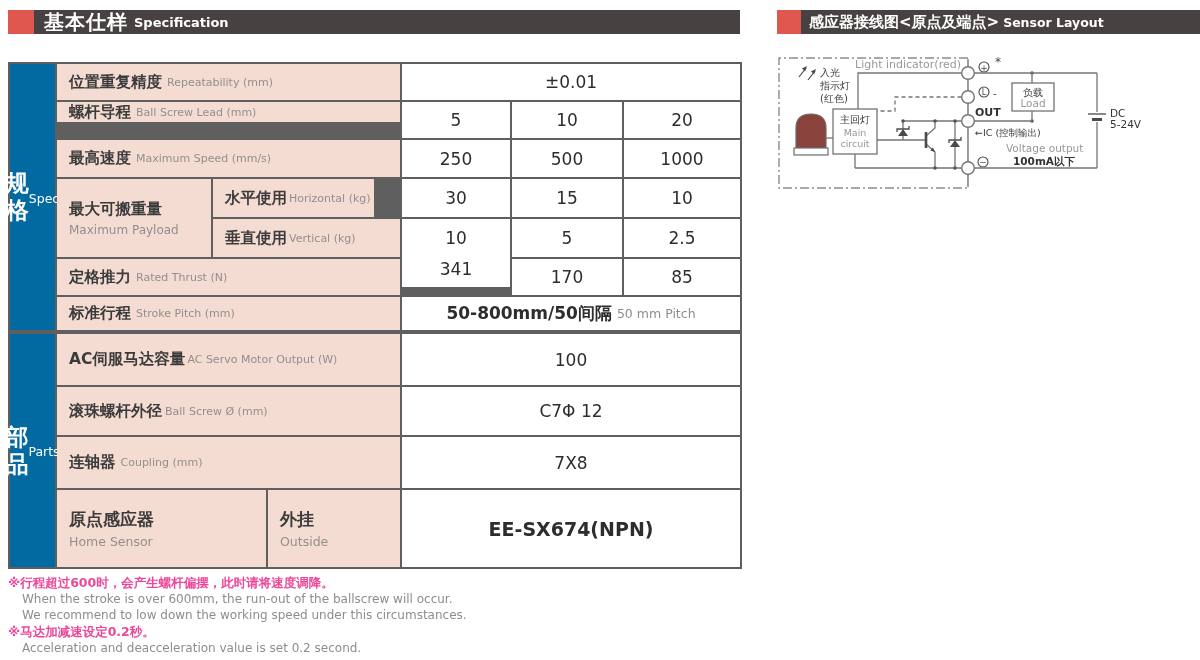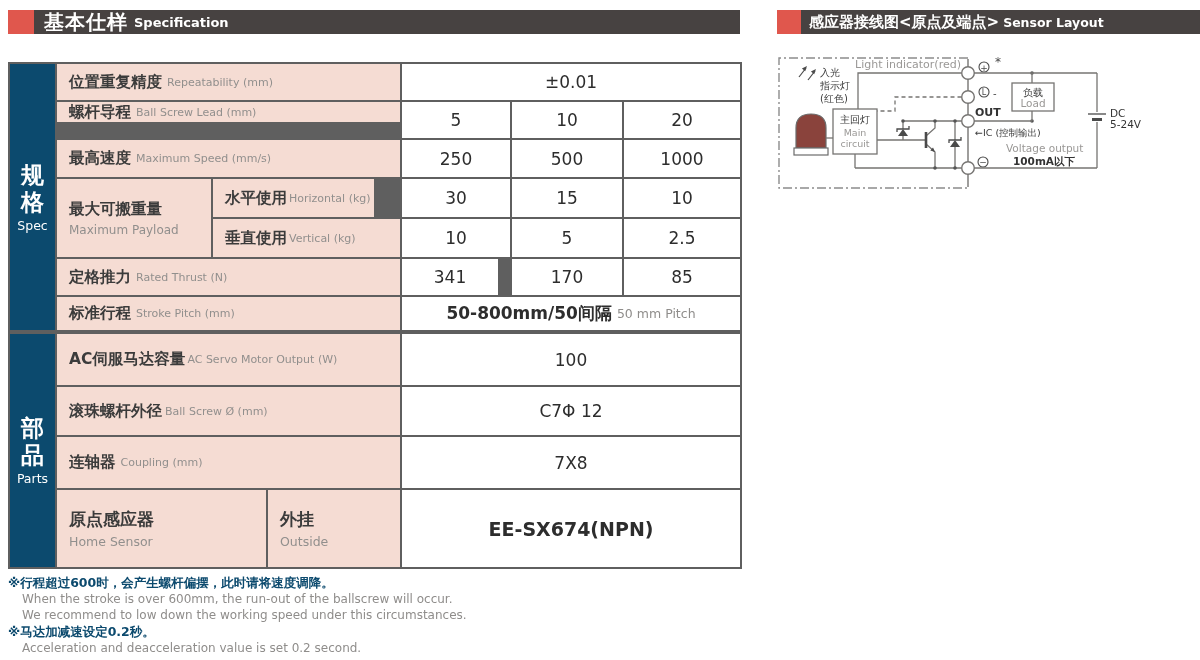--- a/index.html
+++ b/index.html
@@ -16,27 +16,27 @@
   #spec-table{position:absolute;left:8px;top:62px;width:734px;height:507px;background:#5f5f5f;}
   .cell{position:absolute;box-sizing:border-box;}
   .lab{background:#f5dcd3;display:flex;align-items:center;padding-left:12px;}
   .lab .zh{font-size:15.5px;font-weight:600;color:#3b3b3b;white-space:nowrap;}
   .lab .en{font-size:11px;color:#918f8d;margin-left:5px;white-space:nowrap;}
   .lab2{background:#f5dcd3;display:flex;flex-direction:column;justify-content:center;padding-left:12px;}
   .lab2 .zh{font-size:15.5px;font-weight:600;color:#3b3b3b;white-space:nowrap;}
   .lab2 .en{font-size:12px;color:#918f8d;margin-top:3px;white-space:nowrap;}
   .val{background:#ffffff;display:flex;align-items:center;justify-content:center;font-size:17px;color:#2d2d2d;}
   .val .suffix{font-size:12.5px;color:#8f8d8b;margin-left:5px;font-weight:normal;}
-  .side{background:#0c4a6e;display:flex;flex-direction:column;align-items:center;justify-content:center;color:#fff;}
+  .side{background:#0369a1;display:flex;flex-direction:row;align-items:center;justify-content:center;color:#fff;}
   .side .vchars{width:25px;word-break:break-all;font-size:23px;line-height:27px;font-weight:bold;text-align:center;}
   .side .sen{font-size:12.5px;margin-top:2px;}
 
   
   .fn{position:absolute;white-space:nowrap;}
-  .fn-red{color:#0c4a6e;font-weight:bold;font-size:12.5px;}
+  .fn-red{color:#ec4899;font-weight:bold;font-size:12.5px;}
   .fn-gray{color:#8f8d8b;font-size:12px;}
 
   
   #diagram{position:absolute;left:775px;top:48px;width:425px;height:150px;}
   svg text{font-family:"DejaVu Sans","Liberation Sans",sans-serif;}
 </style>
 </head>
 <body>
 
 <div id="stage">
@@ -102,21 +102,21 @@
     <div class="cell val" style="left:504px;top:117px;width:110px;height:38px;">15</div>
     <div class="cell val" style="left:616px;top:117px;width:116px;height:38px;">10</div>
     <div class="cell val" style="left:394px;top:157px;width:108px;height:38px;">10</div>
     <div class="cell val" style="left:504px;top:157px;width:110px;height:38px;">5</div>
     <div class="cell val" style="left:616px;top:157px;width:116px;height:38px;">2.5</div>
 
     <div class="cell lab" style="left:49px;top:197px;width:343px;height:36px;">
       <span class="zh">定格推力</span>
       <span class="en">Rated Thrust (N)</span>
     </div>
-    <div class="cell val" style="left:394px;top:197px;width:96px;height:36px;">341</div>
+    <div class="cell val" style="left:394px;top:189px;width:108px;height:36px;">341</div>
     <div class="cell val" style="left:504px;top:197px;width:110px;height:36px;">170</div>
     <div class="cell val" style="left:616px;top:197px;width:116px;height:36px;">85</div>
 
     <div class="cell lab" style="left:49px;top:235px;width:343px;height:33px;">
       <span class="zh">标准行程</span>
       <span class="en">Stroke Pitch (mm)</span>
     </div>
     <div class="cell val" style="left:394px;top:235px;width:338px;height:33px;font-weight:600;">
       <span>50-800mm/50间隔</span>
       <span class="suffix">50 mm Pitch</span>

